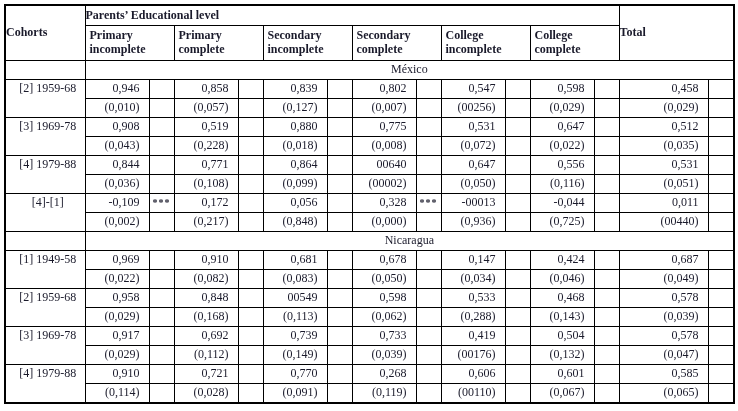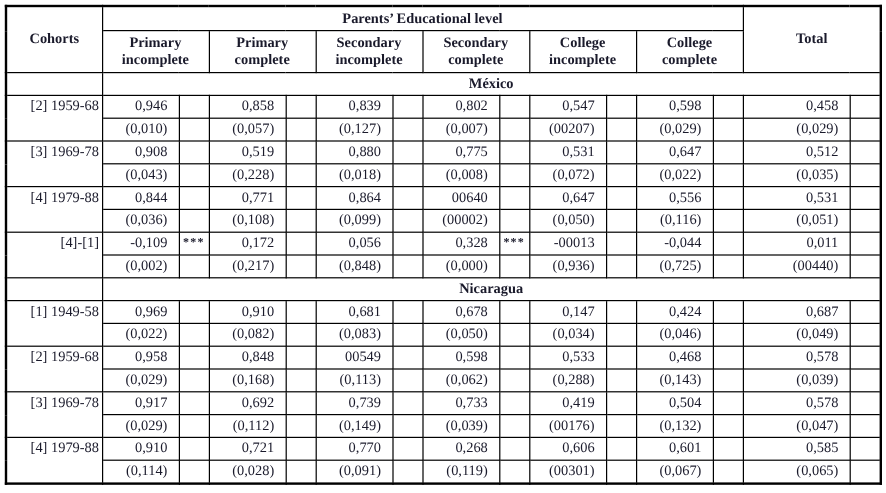--- a/index.html
+++ b/index.html
@@ -28,37 +28,37 @@
   }
   th, td {
     border: 1px solid #000;
     padding: 0;
     line-height: 1.15;
     overflow: hidden;
   }
   th {
     font-size: 12px;
     font-weight: bold;
-    text-align: center;
+    text-align: left;
     vertical-align: middle;
   }
   .h1 th { height: 19px; }
   .h2 th { height: 34px; }
   th.colhead { white-space: normal; padding: 0 4px; }
   tr.band td { height: 18px; }
   td.band-cell {
     font-size: 12px;
-    font-weight: bold;
+    font-weight: normal;
     text-align: center;
     vertical-align: middle;
   }
   tr.data td { height: 18px; }
   td.cohort-cell {
     font-size: 12px;
-    text-align: right;
+    text-align: center;
     vertical-align: top;
     padding: 2px 2px 0 7px;
     white-space: nowrap;
     margin-left: 24px;
   }
   td.val {
     font-size: 12px;
     text-align: right;
     padding-right: 9px;
     vertical-align: middle;
@@ -133,21 +133,21 @@
         </tr>
         <tr class="data">
           <td class="val">(0,010)</td>
           <td class="star"></td>
           <td class="val">(0,057)</td>
           <td class="star"></td>
           <td class="val">(0,127)</td>
           <td class="star"></td>
           <td class="val">(0,007)</td>
           <td class="star"></td>
-          <td class="val">(00207)</td>
+          <td class="val">(00256)</td>
           <td class="star"></td>
           <td class="val">(0,029)</td>
           <td class="star"></td>
           <td class="val">(0,029)</td>
           <td class="star"></td>
         </tr>
         <tr class="data">
           <td class="cohort-cell" rowspan="2">[3] 1969-78</td>
           <td class="val">0,908</td>
           <td class="star"></td>
@@ -368,21 +368,21 @@
         </tr>
         <tr class="data">
           <td class="val">(0,114)</td>
           <td class="star"></td>
           <td class="val">(0,028)</td>
           <td class="star"></td>
           <td class="val">(0,091)</td>
           <td class="star"></td>
           <td class="val">(0,119)</td>
           <td class="star"></td>
-          <td class="val">(00301)</td>
+          <td class="val">(00110)</td>
           <td class="star"></td>
           <td class="val">(0,067)</td>
           <td class="star"></td>
           <td class="val">(0,065)</td>
           <td class="star"></td>
         </tr>
       </tbody>
   </table>
 </div>
 

